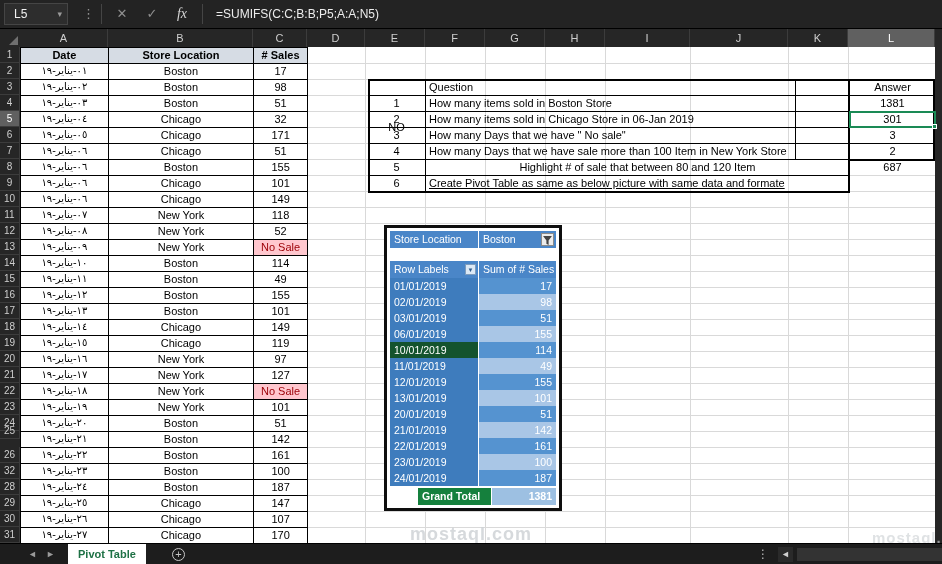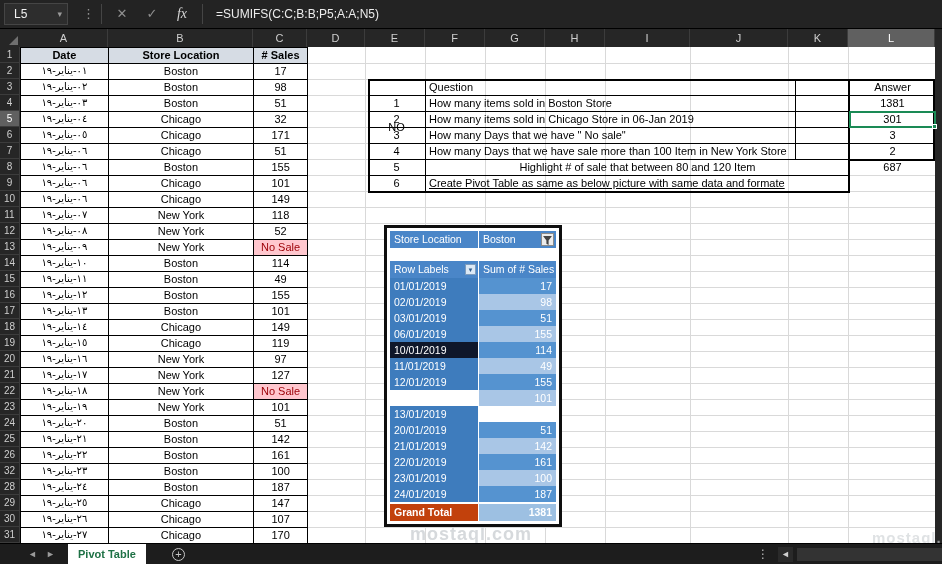--- a/index.html
+++ b/index.html
@@ -141,21 +141,21 @@
       <div class="rowhead" style="top: 224px;">15</div>
       <div class="rowhead" style="top: 240px;">16</div>
       <div class="rowhead" style="top: 256px;">17</div>
       <div class="rowhead" style="top: 272px;">18</div>
       <div class="rowhead" style="top: 288px;">19</div>
       <div class="rowhead" style="top: 304px;">20</div>
       <div class="rowhead" style="top: 320px;">21</div>
       <div class="rowhead" style="top: 336px;">22</div>
       <div class="rowhead" style="top: 352px;">23</div>
       <div class="rowhead" style="top: 368px;">24</div>
-      <div class="rowhead" style="top: 384px;">25</div>
+      <div class="rowhead" style="top: 376px;">25</div>
       <div class="rowhead" style="top: 400px;">26</div>
       <div class="rowhead" style="top: 416px;">32</div>
       <div class="rowhead" style="top: 432px;">28</div>
       <div class="rowhead" style="top: 448px;">29</div>
       <div class="rowhead" style="top: 464px;">30</div>
       <div class="rowhead" style="top: 480px;">31</div>
     </div>
   <div id="rightstrip" class="abs"></div>
 
   <div id="gridlines" class="abs">
@@ -425,33 +425,33 @@
       </div>
       <div class="pv-row pv-data">
         <div class="pv-cell pv-l" style="background: rgb(62, 124, 189);">03/01/2019</div>
         <div class="pv-cell pv-r" style="background: rgb(85, 147, 208);">51</div>
       </div>
       <div class="pv-row pv-data">
         <div class="pv-cell pv-l" style="background: rgb(62, 124, 189);">06/01/2019</div>
         <div class="pv-cell pv-r" style="background: rgb(169, 198, 230);">155</div>
       </div>
       <div class="pv-row pv-data">
-        <div class="pv-cell pv-l" style="background: #0f172a;">10/01/2019</div>
+        <div class="pv-cell pv-l" style="background: #14532d;">10/01/2019</div>
         <div class="pv-cell pv-r" style="background: rgb(85, 147, 208);">114</div>
       </div>
       <div class="pv-row pv-data">
         <div class="pv-cell pv-l" style="background: rgb(62, 124, 189);">11/01/2019</div>
         <div class="pv-cell pv-r" style="background: rgb(169, 198, 230);">49</div>
       </div>
       <div class="pv-row pv-data">
         <div class="pv-cell pv-l" style="background: rgb(62, 124, 189);">12/01/2019</div>
         <div class="pv-cell pv-r" style="background: rgb(85, 147, 208);">155</div>
       </div>
       <div class="pv-row pv-data">
-        <div class="pv-cell pv-l" style="background: rgb(62, 124, 189); margin-top: 16px;">13/01/2019</div>
+        <div class="pv-cell pv-l" style="background: rgb(62, 124, 189);">13/01/2019</div>
         <div class="pv-cell pv-r" style="background: rgb(169, 198, 230);">101</div>
       </div>
       <div class="pv-row pv-data">
         <div class="pv-cell pv-l" style="background: rgb(62, 124, 189);">20/01/2019</div>
         <div class="pv-cell pv-r" style="background: rgb(85, 147, 208);">51</div>
       </div>
       <div class="pv-row pv-data">
         <div class="pv-cell pv-l" style="background: rgb(62, 124, 189);">21/01/2019</div>
         <div class="pv-cell pv-r" style="background: rgb(169, 198, 230);">142</div>
       </div>
@@ -462,21 +462,21 @@
       <div class="pv-row pv-data">
         <div class="pv-cell pv-l" style="background: rgb(62, 124, 189);">23/01/2019</div>
         <div class="pv-cell pv-r" style="background: rgb(169, 198, 230);">100</div>
       </div>
       <div class="pv-row pv-data">
         <div class="pv-cell pv-l" style="background: rgb(62, 124, 189);">24/01/2019</div>
         <div class="pv-cell pv-r" style="background: rgb(85, 147, 208);">187</div>
       </div>
       <div class="pv-sep"></div>
       <div class="pv-row pv-grand">
-        <div class="pv-cell pv-l" style="background: #c2410c;">Grand Total</div>
+        <div class="pv-cell pv-l" style="background: #15803d; margin-left: 28px;">Grand Total</div>
         <div class="pv-cell pv-r" style="background: rgb(157, 192, 226);">1381</div>
       </div>
     </div>
 
   <div id="wm-dom" class="abs wm">mostaql.com</div>
   <div id="wm-corner" class="abs wm">mostaql.com</div>
 
   <div id="bottombar" class="abs">
     <div class="nav-arrow" style="left:28px;">◄</div>
     <div class="nav-arrow" style="left:46px;">►</div>

